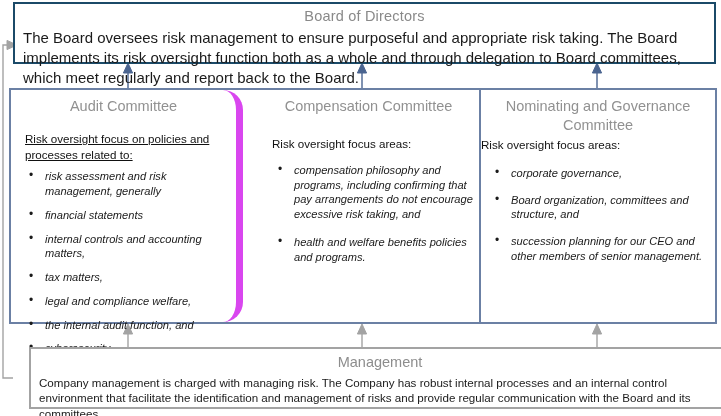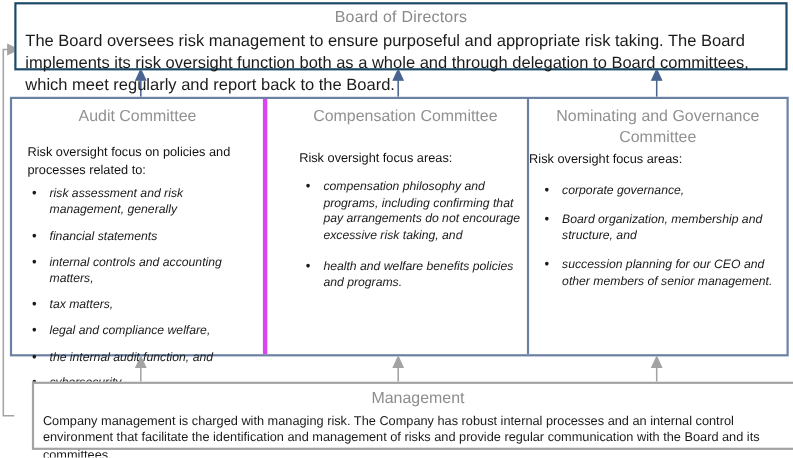--- a/index.html
+++ b/index.html
@@ -66,21 +66,22 @@
     display: flex;
   }
   .committee {
     box-sizing: border-box;
     position: relative;
     padding: 0;
     height: 100%;
   }
   .committee.audit {
     width: 232px;
-    border-right: 4px solid #d946ef;
+    border-right: 7px solid #d946ef;
+    border-radius: 20px;
   }
   .committee.comp {
     width: 238px;
     border-right: 2px solid #6b80a4;
     padding-left: 15px;
   }
   .committee.nom {
     width: 234px;
   }
   .committee-title {
@@ -90,21 +91,21 @@
     line-height: 1.32;
     margin-top: 7px;
     padding: 0 6px;
   }
   .committee-lead {
     color: #111111;
     font-size: 11.6px;
     line-height: 1.35;
     font-weight: normal;
   }
-  .committee.audit .committee-lead { margin: 15px 10px 0 14px; }
+  .committee.audit .committee-lead { margin: 15px 10px 0 14px; text-decoration: underline; }
   .committee.comp  .committee-lead { margin: 20px 10px 0 14px; }
   .committee.nom   .committee-lead { margin: 2px 6px 0 0px; }
 
   ul.bullets {
     margin: 7px 4px 0 0;
     padding-left: 34px;
     list-style: none;
   }
   .committee.nom ul.bullets { padding-left: 30px; margin-top: 13px; }
   .committee.comp ul.bullets { margin-top: 11px; padding-left: 36px; }
@@ -212,21 +213,21 @@
         <li>compensation philosophy and programs, including confirming that pay arrangements do not encourage excessive risk taking, and</li>
         <li>health and welfare benefits policies and programs.</li>
       </ul>
     </div>
 
     <div class="committee nom">
       <div class="committee-title">Nominating and Governance Committee</div>
       <div class="committee-lead">Risk oversight focus areas:</div>
       <ul class="bullets">
         <li>corporate governance,</li>
-        <li>Board organization, membership and structure, and</li>
+        <li>Board organization, committees and structure, and</li>
         <li>succession planning for our CEO and other members of senior management.</li>
       </ul>
     </div>
 
   </div>
 
   <div class="mgmt-box">
     <div class="mgmt-title">Management</div>
     <div class="mgmt-body">Company management is charged with managing risk. The Company has robust internal processes and an internal control environment that facilitate the identification and management of risks and provide regular communication with the Board and its committees.</div>
   </div>

